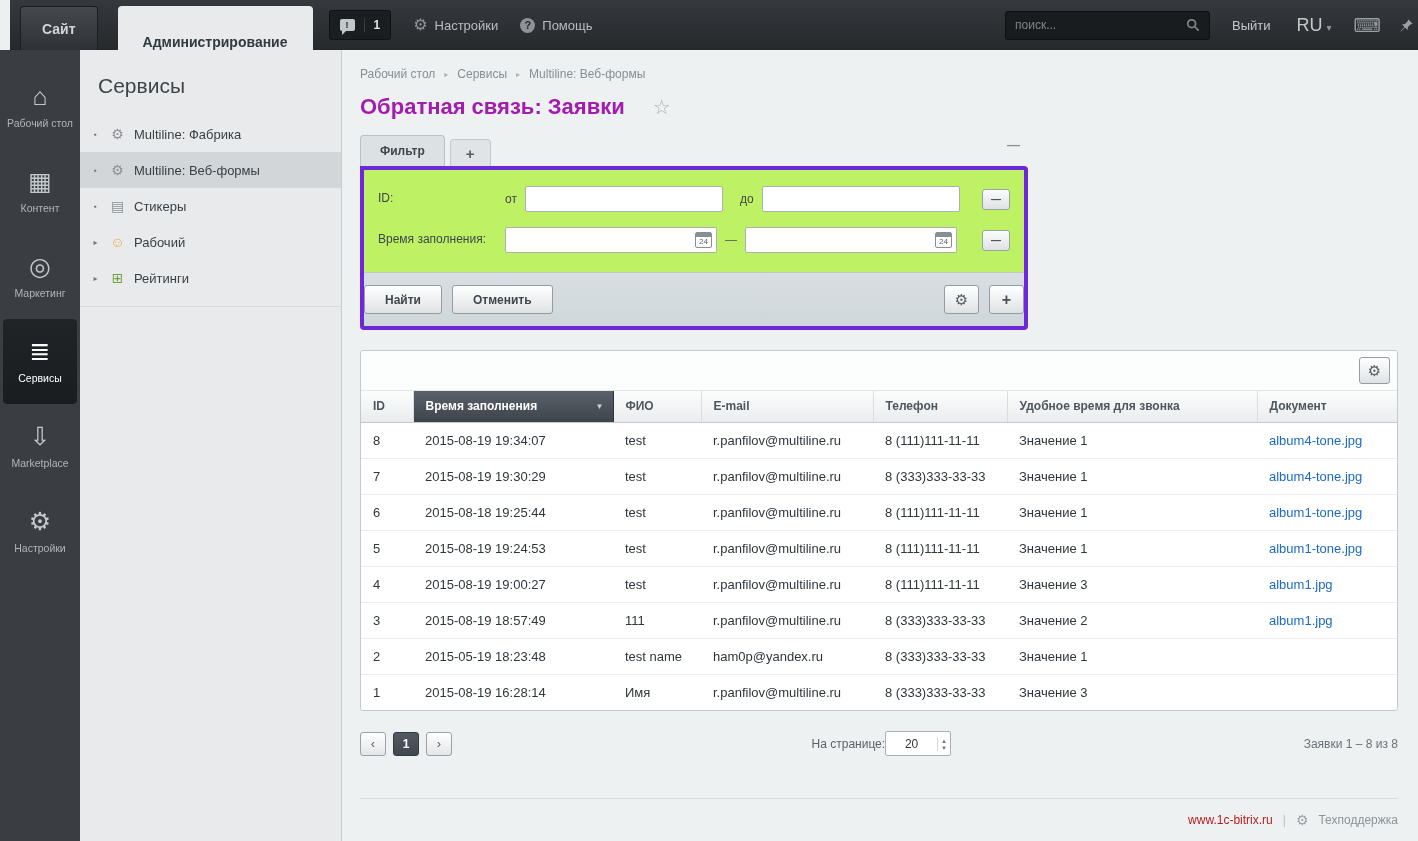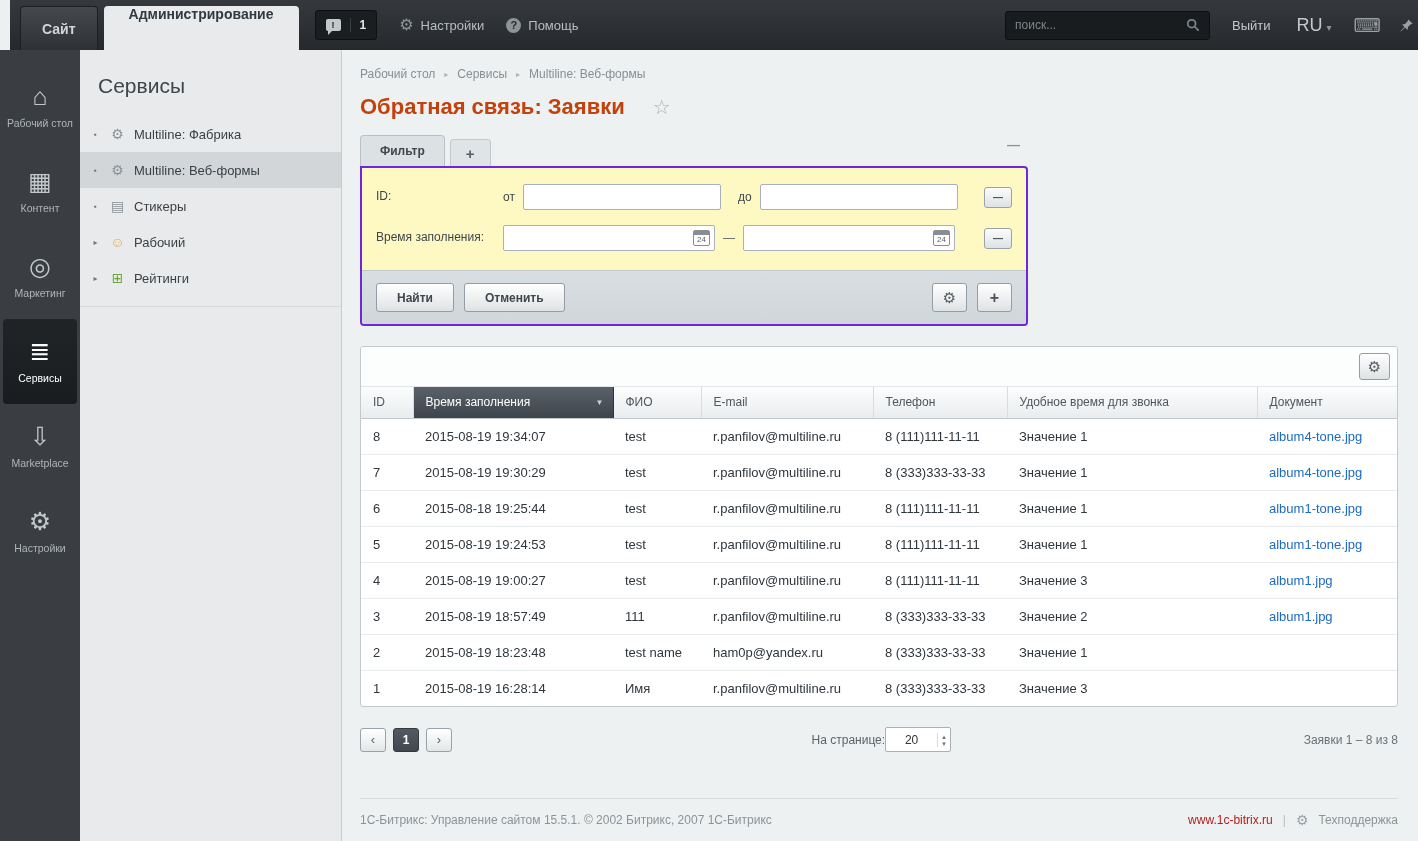--- a/index.html
+++ b/index.html
@@ -2,21 +2,21 @@
 <html><head>
 <meta charset="utf-8">
 <style>
   *{box-sizing:border-box;margin:0;padding:0}
   html,body{width:1418px;height:841px}
   body{font-family:"Liberation Sans","DejaVu Sans",sans-serif;background:#edf0f1;position:relative;overflow:hidden;font-size:13px;color:#333}
 
   
   .topbar{position:absolute;top:0;left:10px;width:100%;height:50px;background:linear-gradient(#35393d,#26292c);display:flex;align-items:center;z-index:10}
   .tab-site{height:44px;align-self:flex-end;margin-left:10px;padding:0 21px;display:flex;align-items:center;color:#d2d6d8;font-weight:bold;font-size:14px;background:linear-gradient(#45494d,#2e3236);border:1px solid #1c1f21;border-bottom:none;border-radius:4px 4px 0 0;cursor:pointer}
-  .tab-admin{height:44px;align-self:flex-end;margin-left:6px;padding:0 25px;display:flex;align-items:flex-start;color:#2f3a42;font-weight:bold;font-size:14px;background:#e9eaeb;border-radius:4px 4px 0 0;cursor:pointer}
+  .tab-admin{height:44px;align-self:flex-end;margin-left:20px;padding:0 25px;display:flex;align-items:flex-end;color:#2f3a42;font-weight:bold;font-size:14px;background:#e9eaeb;border-radius:4px 4px 0 0;cursor:pointer}
   .notif{margin-left:16px;height:30px;background:#1b1e20;border:1px solid #0e1011;border-radius:3px;display:flex;align-items:center;padding:0 10px;cursor:pointer}
   .bubble{width:15px;height:12px;background:#c3c8ca;border-radius:2px;position:relative;font-size:9px;color:#1b1e20;text-align:center;line-height:12px;font-weight:bold}
   .bubble::before{content:'!'}
   .bubble::after{content:'';position:absolute;left:2px;bottom:-4px;border:3px solid transparent;border-top-color:#c3c8ca;border-left-color:#c3c8ca}
   .notif .count{color:#e3e5e6;font-weight:bold;font-size:12px;border-left:1px solid #3a3f42;padding-left:9px;margin-left:9px}
   .top-link{margin-left:22px;display:flex;align-items:center;gap:7px;color:#b9bec1;font-size:13px;cursor:pointer}
   .gear-glyph::before{content:'\2699';color:#8d9396;font-size:16px;line-height:1}
   .help-circle{width:15px;height:15px;border-radius:50%;background:#8d9396;color:#26292c;font-size:11px;font-weight:bold;display:flex;align-items:center;justify-content:center}
   .help-circle::before{content:'?'}
   .search{margin-left:auto;width:205px;height:29px;background:#191c1e;border:1px solid #0d0f10;border-radius:3px;display:flex;align-items:center;padding:0 9px}
@@ -47,61 +47,61 @@
   .sb-icon{width:17px;text-align:center;font-size:14px;color:#8b9196;flex:none;line-height:1}
   .icon-smiley-icon{color:#e8a33d}
   .icon-rating-icon{color:#6fa33f}
   .sb-sep{border-bottom:1px solid #d6dadc;margin-top:10px}
 
   
   .main{position:absolute;top:50px;left:342px;right:0;bottom:0;background:#eef1f2}
   .breadcrumb{padding:17px 20px 0 18px;font-size:12px;color:#868f95;display:flex;gap:9px;align-items:center}
   .bc-item{cursor:pointer}
   .bc-sep{color:#aab1b6;font-size:8px}
-  .page-title{padding:13px 20px 0 18px;font-size:22px;font-weight:bold;color:#c2410c;display:flex;align-items:center;gap:28px}
+  .page-title{padding:13px 20px 0 18px;font-size:22px;font-weight:bold;color:#a21caf;display:flex;align-items:center;gap:28px}
   .star{cursor:pointer;font-weight:normal}
   .star::before{content:'\2606';color:#a9b1b6;font-size:20px}
 
   
   .filter{margin:15px 0 0 18px;width:668px;font-size:12px}
   .filter-tabs{display:flex;align-items:flex-end;height:31px;position:relative}
   .ftab{background:#dce1e3;border:1px solid #b9c1c6;border-bottom:none;border-radius:4px 4px 0 0;padding:0 19px;height:31px;display:flex;align-items:center;font-weight:bold;font-size:12px;color:#3f464c;cursor:pointer}
   .ftab.add{margin-left:5px;height:27px;padding:0 15px;color:#565d63;font-size:15px;background:#e0e4e6;border-color:#c2c9cd}
   .filter-collapse{position:absolute;right:8px;top:2px;color:#8a9298;cursor:pointer;font-weight:bold;font-size:13px}
   .filter-collapse::before{content:'\2014'}
-  .filter-body{background:#fef9c3;border:2px solid #6d28d9;border-radius:0 4px 4px 4px}
+  .filter-body{background:#bef264;border:4px solid #6d28d9;border-radius:0 4px 4px 4px}
   .filter-fields{padding:16px 14px 4px 14px}
   .frow{display:flex;align-items:center;margin-bottom:15px}
   .flabel{width:127px;color:#3f464c;line-height:1.3;padding-right:10px}
   .subl{margin-right:8px;color:#3f464c}
   .subl.to{margin-left:17px}
   .tinput{height:26px;border:1px solid #a8b1b7;border-radius:2px;background:#fff;padding:0 8px;font-size:12px;color:#333;font-family:inherit;outline:none}
   .w196{width:198px}
   .date-wrap{position:relative}
   .date-wrap .tinput{width:212px;padding-right:28px}
   .cal-icon{position:absolute;right:5px;top:5px;width:17px;height:16px;border:1px solid #878f94;border-radius:2px;background:#fff;cursor:pointer}
   .cal-icon::before{content:'';position:absolute;top:0;left:0;right:0;height:4px;background:#878f94}
   .cal-icon::after{content:'24';position:absolute;bottom:0;left:0;right:0;font-size:8px;text-align:center;color:#5d646a;line-height:11px}
   .range-dash{margin:0 8px;color:#5a6166}
   .range-dash::before{content:'\2014'}
   .minus-btn{width:28px;height:21px;margin-left:auto;background:linear-gradient(#fbfcfc,#dee2e4);border:1px solid #99a2a8;border-radius:3px;color:#4a5157;font-weight:bold;display:flex;align-items:center;justify-content:center;cursor:pointer;font-size:11px}
   .minus-btn::before{content:'\2014';font-size:10px}
-  .filter-footer{background:linear-gradient(#d8dee1,#d0d7da);border-top:1px solid #bfc7cb;padding:12px 14px;display:flex;gap:10px;border-radius:0 0 4px 4px;align-items:center}
+  .filter-footer{background:linear-gradient(#d8dee1,#d0d7da);border-top:1px solid #bfc7cb;padding:12px 0;display:flex;gap:10px;border-radius:0 0 4px 4px;align-items:center}
   .btn{background:linear-gradient(#ffffff,#dfe2e4);border:1px solid #949da3;border-radius:3px;padding:0 20px;height:29px;font-weight:bold;font-size:12px;color:#3f464c;cursor:pointer;font-family:inherit}
   .ff-spacer{flex:1}
   .sq-btn{width:35px;height:29px;background:linear-gradient(#ffffff,#dfe2e4);border:1px solid #949da3;border-radius:3px;display:flex;align-items:center;justify-content:center;cursor:pointer;color:#4a5157;font-weight:bold;font-size:15px}
   .sq-btn .gear-glyph::before{color:#555c62;font-size:15px}
   .sq-btn.plus::before{content:'+';font-size:16px;color:#4a5157}
 
   
   .grid{margin:20px 20px 0 18px;background:#fff;border:1px solid #c3cacd;border-radius:3px;overflow:hidden}
   .grid-toolbar{height:40px;display:flex;align-items:center;justify-content:flex-end;padding:0 7px;background:#fcfdfd;border-bottom:1px solid #e2e6e8}
   .grid-toolbar .sq-btn{width:31px;height:27px}
   .grid table{width:100%;border-collapse:collapse;font-size:13px;table-layout:fixed}
-  th{height:31px;background:linear-gradient(#fcfdfd,#e9ecee);border-right:1px solid #d8dde0;border-bottom:1px solid #c2c9cd;font-size:12px;color:#4e565e;text-align:left;padding:0 12px;font-weight:normal;white-space:nowrap;overflow:hidden;cursor:pointer}
+  th{height:31px;background:linear-gradient(#fcfdfd,#e9ecee);border-right:1px solid #d8dde0;border-bottom:1px solid #c2c9cd;font-size:12px;color:#4e565e;text-align:left;padding:0 12px;font-weight:bold;white-space:nowrap;overflow:hidden;cursor:pointer}
   th:last-child{border-right:none}
   th.sorted{background:linear-gradient(#5a616a,#3e444b);color:#fff;border-right-color:#2f343a;position:relative}
   .sort-arrow{position:absolute;right:9px;top:50%;transform:translateY(-50%);font-size:8px;color:#ccd1d5}
   td{height:36px;border-bottom:1px solid #e9eced;padding:0 12px;color:#2f363c;white-space:nowrap;overflow:hidden}
   tr:last-child td{border-bottom:none}
   td a{color:#1d6ac1;text-decoration:none;cursor:pointer}
 
   
   .pager{margin:20px 20px 0 18px;display:flex;align-items:center;font-size:12px;color:#5b6268}
   .pbtn{width:26px;height:24px;background:linear-gradient(#ffffff,#e3e6e8);border:1px solid #99a2a8;border-radius:3px;display:flex;align-items:center;justify-content:center;color:#5a6167;cursor:pointer;font-size:13px;margin-right:7px}
@@ -358,21 +358,21 @@
             <td>3</td>
             <td>2015-08-19 18:57:49</td>
             <td>111</td>
             <td>r.panfilov@multiline.ru</td>
             <td>8 (333)333-33-33</td>
             <td>Значение 2</td>
             <td><a>album1.jpg</a></td>
           </tr>
           <tr>
             <td>2</td>
-            <td>2015-08-19 18:23:48</td>
+            <td>2015-05-19 18:23:48</td>
             <td>test name</td>
             <td>ham0p@yandex.ru</td>
             <td>8 (333)333-33-33</td>
             <td>Значение 1</td>
             <td></td>
           </tr>
           <tr>
             <td>1</td>
             <td>2015-08-19 16:28:14</td>
             <td>Имя</td>
@@ -393,21 +393,20 @@
       <span>На странице:</span>
       <div class="spinner">
         <span class="spin-val">20</span>
         <span class="spin-arrows"></span>
       </div>
     </div>
     <div class="pager-summary">Заявки 1 – 8 из 8</div>
   </div>
 
   <div class="footer">
-    <span>1С-Битрикс: Управление сайтом 15.5.1. © 2002 Битрикс, 2007 1С-Битрикс</span>
     <div class="footer-right">
       <span class="footer-link">www.1c-bitrix.ru</span>
       <span class="footer-div"></span>
       <span class="footer-gear"></span>
       <span class="support-link">Техподдержка</span>
     </div>
   </div>
 </div>
 
 </body></html>

